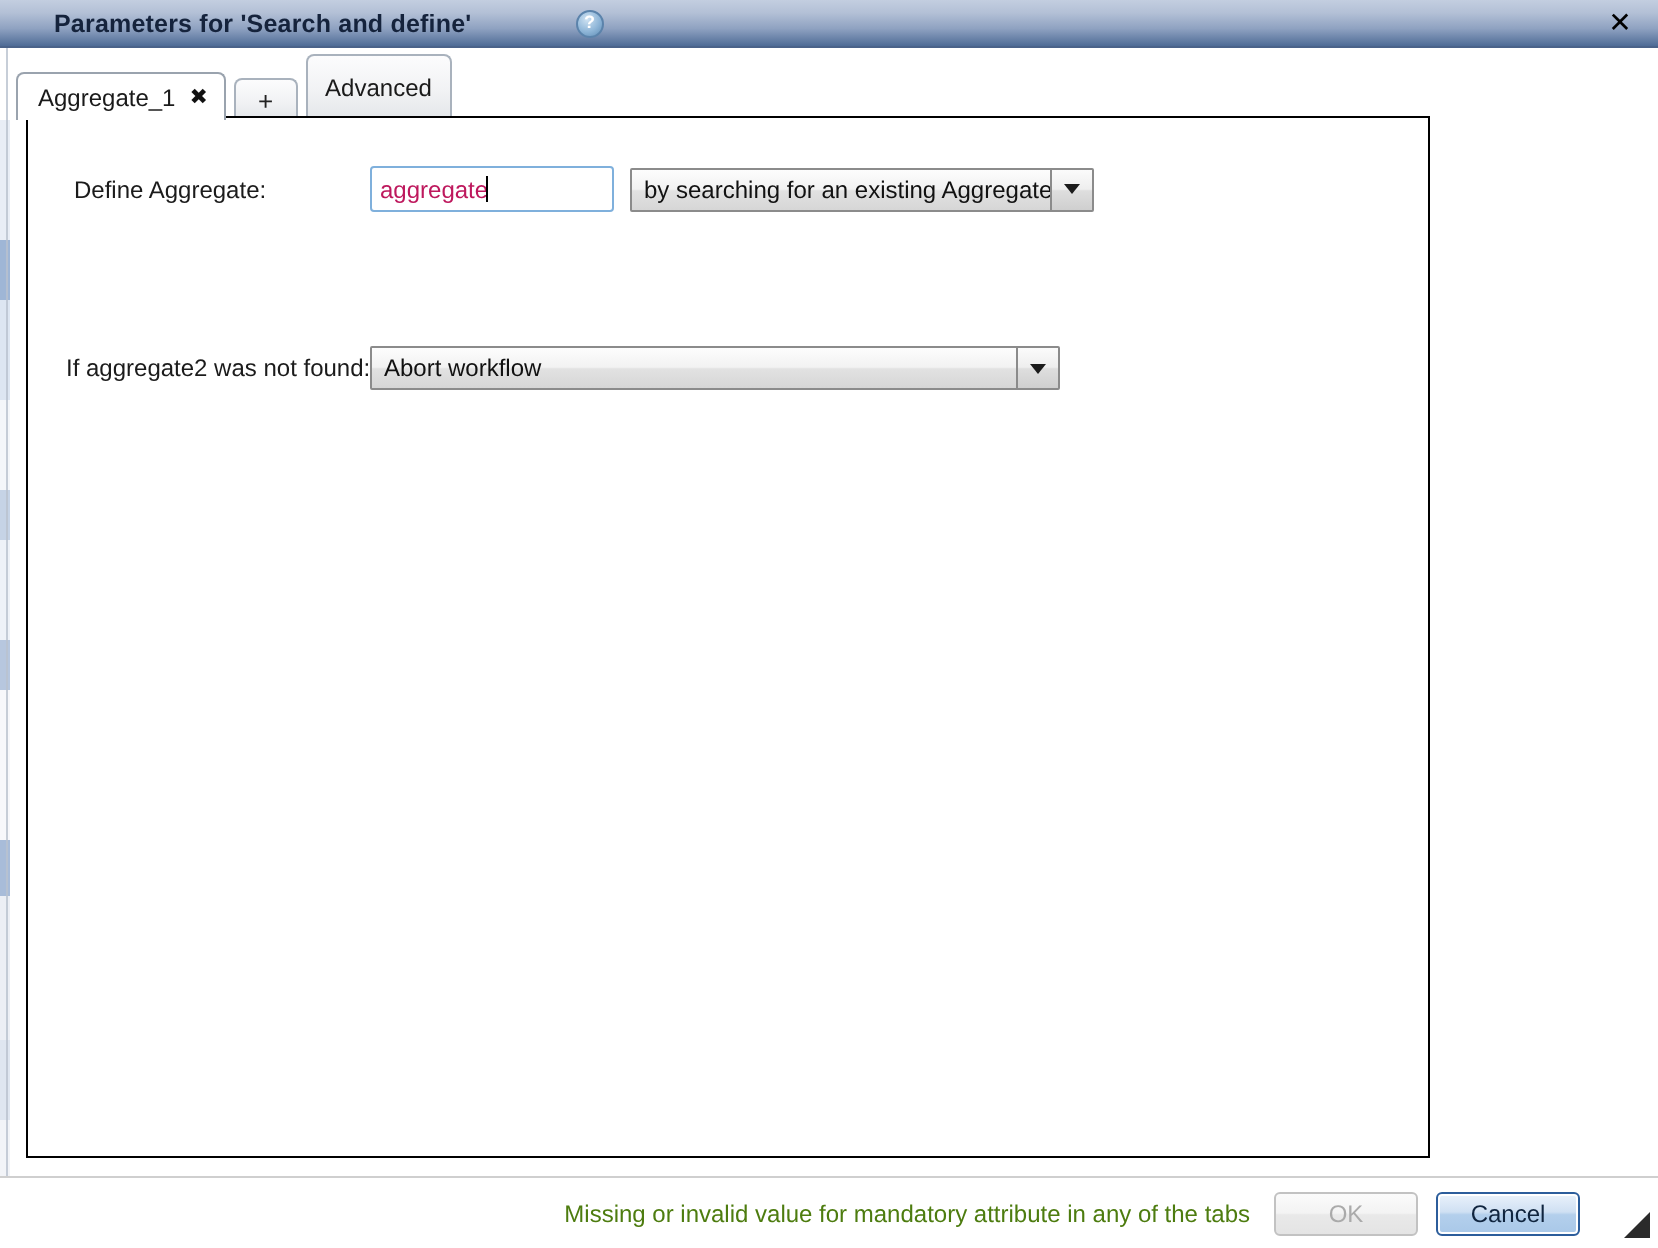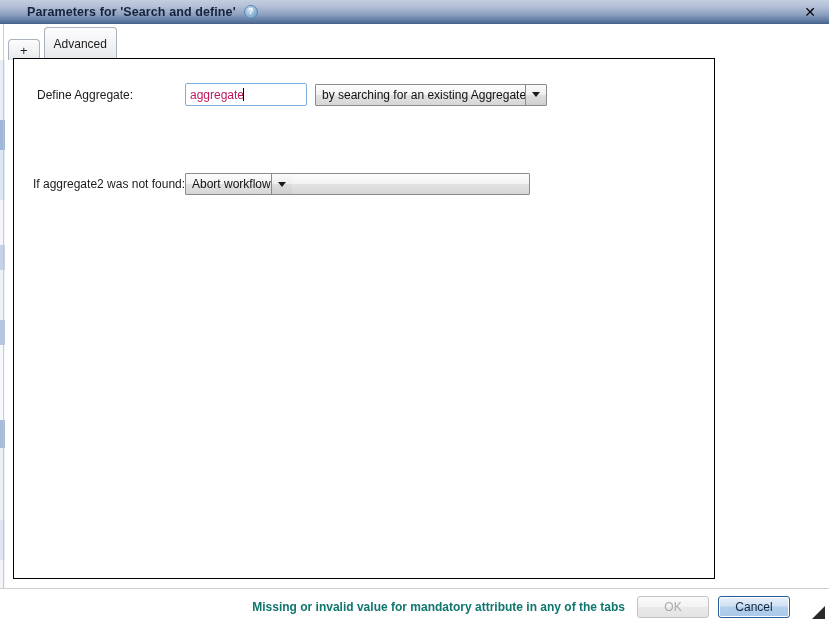--- a/index.html
+++ b/index.html
@@ -67,20 +67,21 @@
     box-sizing: border-box;
   }
   .titlebar-inner {
     position: absolute;
     left: 5px;
     top: 0;
     right: 0;
     height: 23px;
     display: flex;
     align-items: center;
+    gap: 44px;
   }
   .title-text {
     margin-left: 22px;
     font-size: 12.5px;
     font-weight: bold;
     color: #15233c;
     letter-spacing: .1px;
     white-space: nowrap;
   }
   .help-icon {
@@ -229,21 +230,21 @@
     white-space: nowrap;
   }
 
   .combo {
     height: 22px;
     box-sizing: border-box;
     border: 1px solid #8b8b8b;
     background: linear-gradient(180deg, #fdfdfd 0%, #f2f2f2 48%, #e2e2e2 52%, #d6d6d6 100%);
     display: flex;
     align-items: center;
-    justify-content: flex-start;
+    justify-content: space-between;
     cursor: pointer;
     border-radius: 1px;
   }
   .combo-label {
     padding-left: 6px;
     font-size: 12px;
     color: #111111;
     white-space: nowrap;
     overflow: hidden;
   }
@@ -292,22 +293,22 @@
     top: 589px;
     width: 829px;
     height: 35px;
     background: #ffffff;
     display: flex;
     align-items: center;
     justify-content: flex-end;
   }
   .error-msg {
     font-size: 12px;
-    font-weight: bold;
-    color: #0f766e;
+    font-weight: normal;
+    color: #4d7c0f;
     white-space: nowrap;
     margin-right: 12px;
   }
   .btn {
     width: 72px;
     height: 22px;
     box-sizing: border-box;
     font-size: 12px;
     font-family: "Liberation Sans", sans-serif;
     border-radius: 3px;
@@ -351,20 +352,24 @@
 
   <div class="titlebar">
     <div class="titlebar-inner">
       <span class="title-text">Parameters for 'Search and define'</span>
       <span class="help-icon">?</span>
     </div>
     <div class="close-btn">✕</div>
   </div>
 
   <div class="tabstrip">
+    <div class="tab active">
+      <span>Aggregate_1</span>
+      <span class="tab-close">✖</span>
+    </div>
     <div class="tab inactive tab-plus">
       <span>+</span>
     </div>
     <div class="tab inactive">
       <span>Advanced</span>
     </div>
   </div>
 
   <div class="panel">
 

